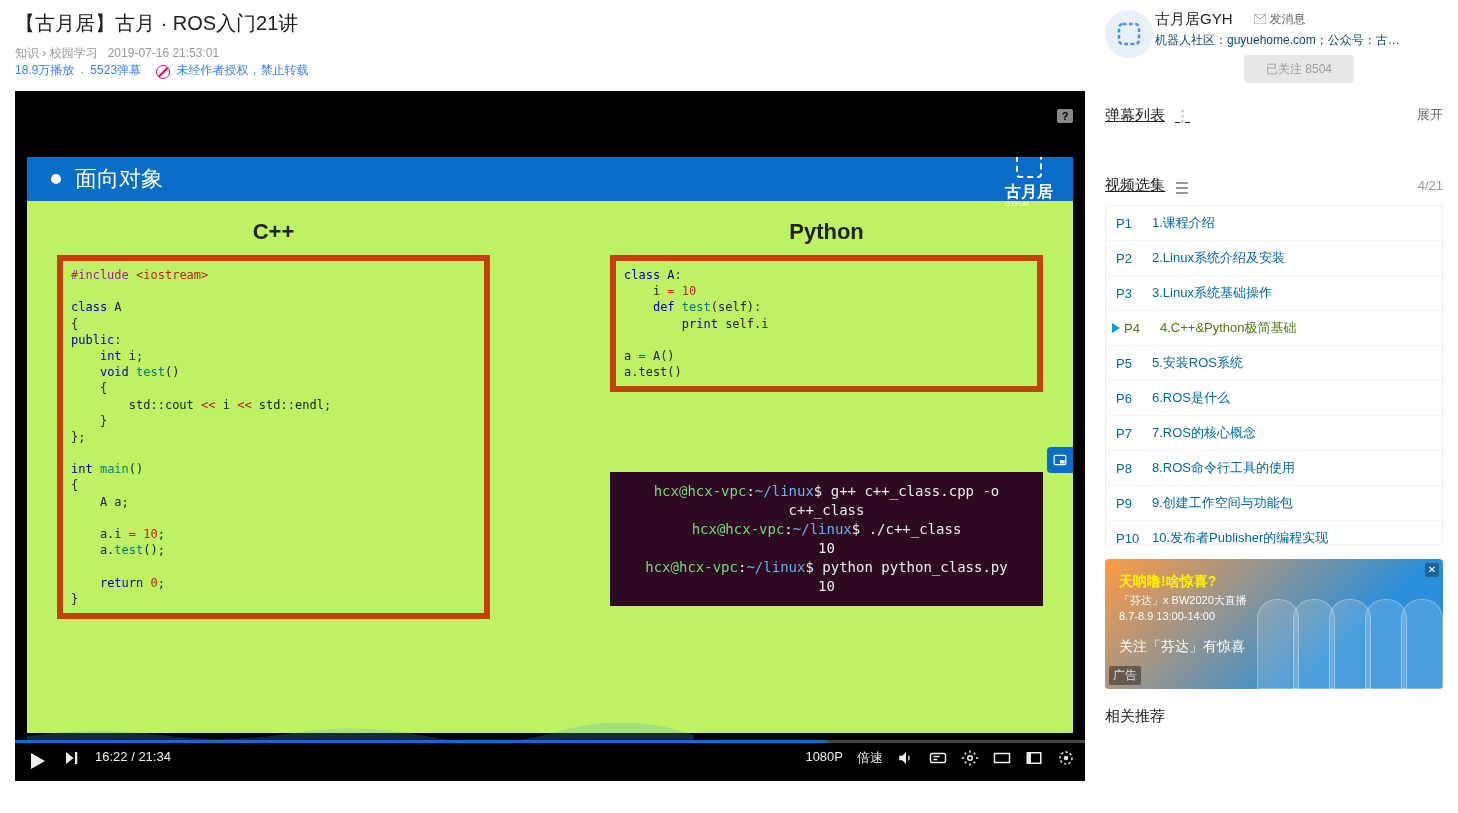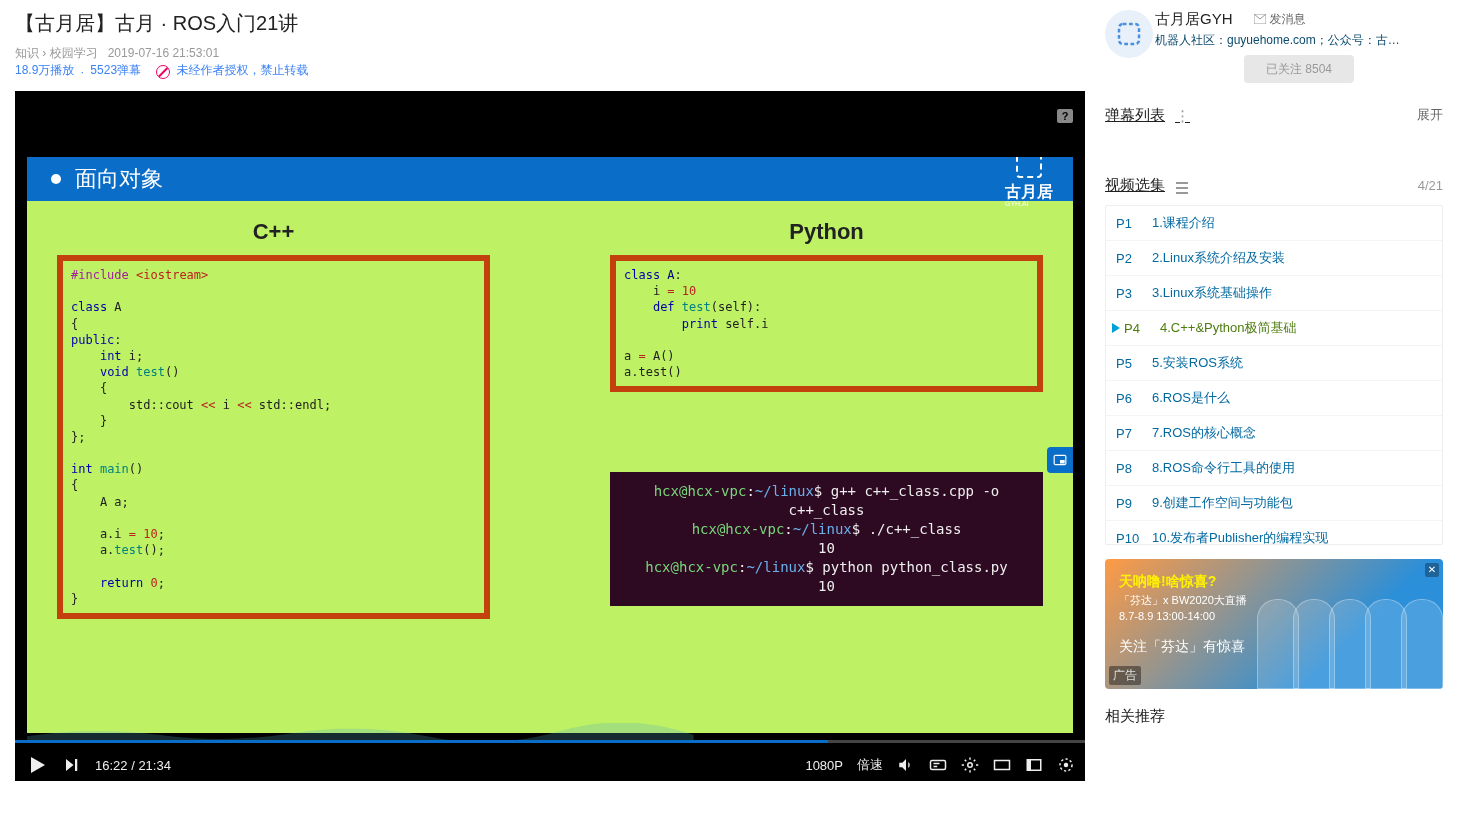--- a/index.html
+++ b/index.html
@@ -32,21 +32,21 @@
 .col { flex: 1; }
 .col-h { text-align: center; font-size: 22px; font-weight: bold; margin-bottom: 10px; }
 .code { border: 6px solid #c2410c; padding: 6px 8px; font-family: Consolas, monospace; font-size: 12px; line-height: 1.35; white-space: pre; }
 .term { background: #2d0a22; color: #eee; font-family: Consolas, monospace; font-size: 14px; padding: 10px 6px; margin-top: 80px; white-space: pre-wrap; line-height: 1.35; text-align: center; }
 .g { color: #7ad67a; } .b2 { color: #6ab0ea; } .c-pp { color: #a020a0; } .c-kw { color: #00a; } .c-fn { color: #008080; } .c-num { color: #b22; } .c-op { color: #b22; } .c-id { color: #008; }
 .pip { position: absolute; right: 0; top: 290px; width: 26px; height: 26px; background: #0a6ec9; border-radius: 4px 0 0 4px; display: flex; align-items: center; justify-content: center; }
 .pip svg { width: 14px; height: 14px; fill: #fff; }
 .wave { position: absolute; bottom: 38px; left: 12px; right: 12px; height: 20px; opacity: .25; }
 
 
-.ctrls { height: 32px; display: flex; align-items: center; padding: 0 10px; color: #eee; font-size: 13px; gap: 14px; }
+.ctrls { height: 32px; display: flex; padding: 0 10px; color: #eee; font-size: 13px; gap: 14px; }
 .ctrls .spacer { flex: 1; }
 .ico { width: 18px; height: 18px; fill: #eee; cursor: pointer; }
 .play-ico { width: 24px; height: 24px; }
 .progress { position: absolute; bottom: 38px; left: 0; right: 0; height: 3px; background: #444; }
 .progress-fill { height: 100%; background: #0a6ec9; width: 76%; }
 
 
 .upinfo { display: flex; gap: 2px; margin-bottom: 12px; }
 .avatar { width: 48px; height: 48px; border-radius: 50%; background: #e8f0fa; display: flex; align-items: center; justify-content: center; }
 .avatar svg { width: 30px; height: 30px; fill: #4a90e2; }

